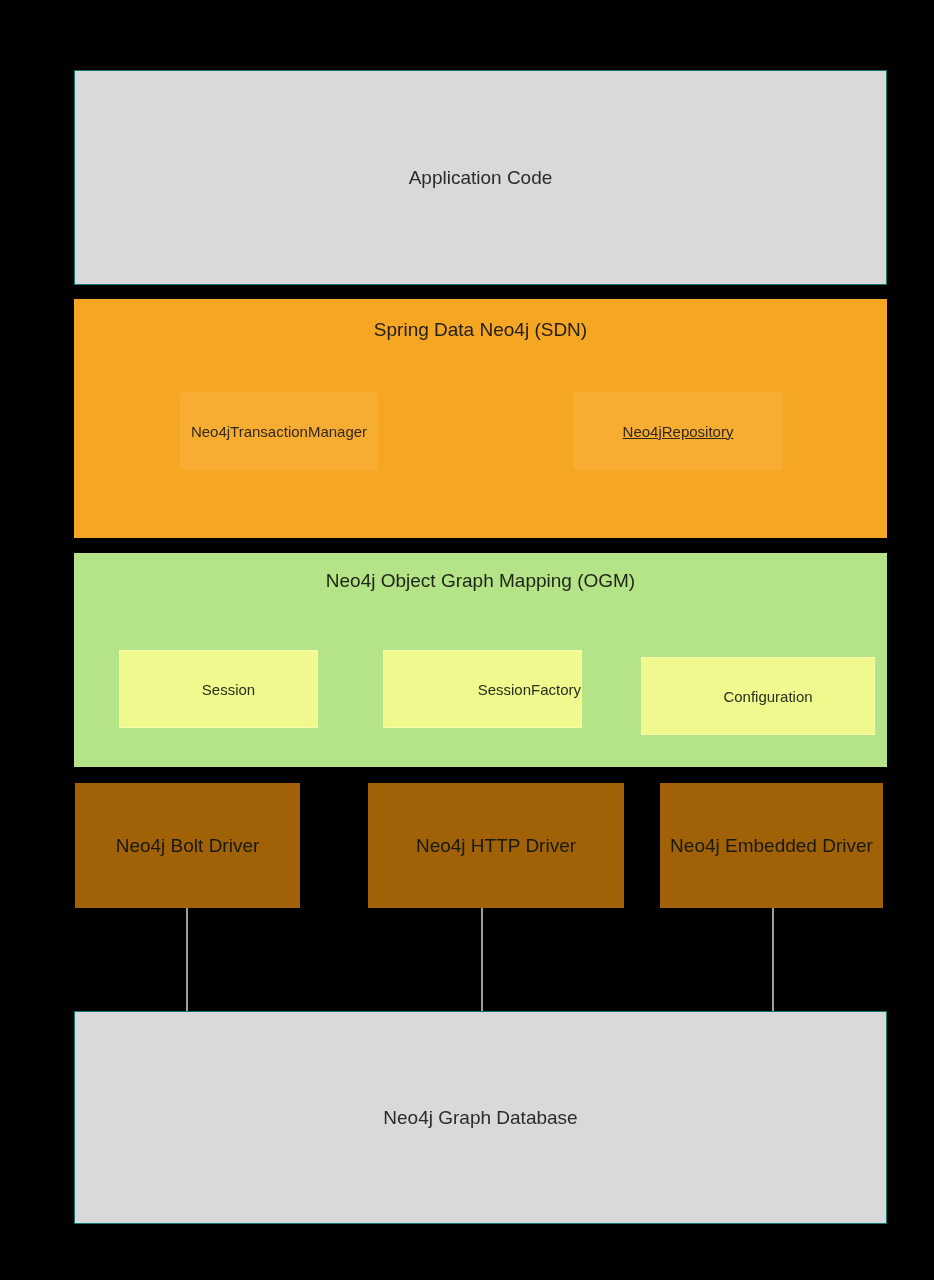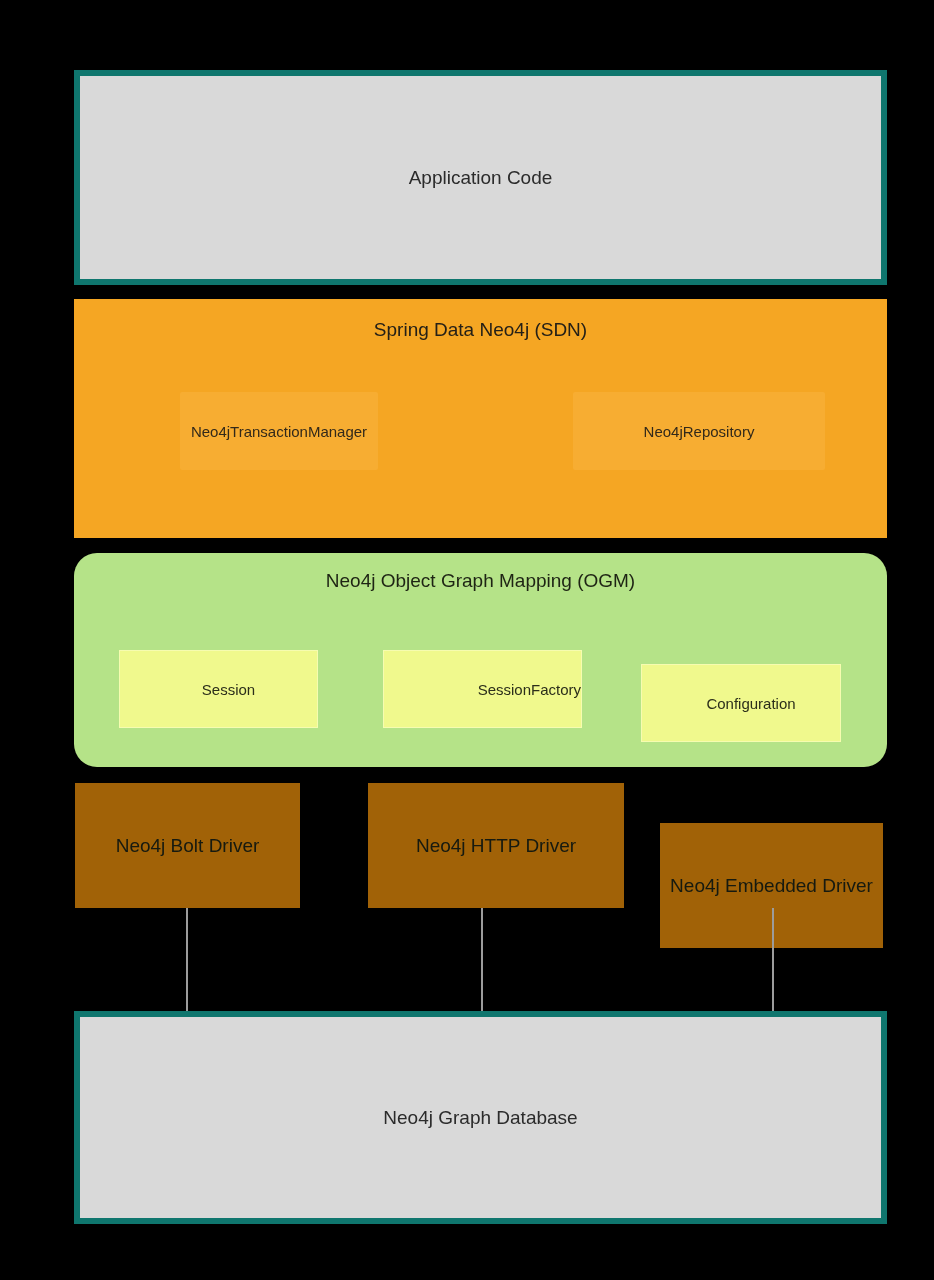--- a/index.html
+++ b/index.html
@@ -21,21 +21,21 @@
   }
   .center-label {
     display: flex;
     align-items: center;
     justify-content: center;
     text-align: center;
   }
   
   .gray-layer {
     background: #d9d9d9;
-    border: 6px solid #0f766e;
+    border: 1px solid #0f766e;
     color: #2b2b2b;
     font-size: 19px;
   }
   
   .sdn-layer {
     background: #f5a623;
     color: #252017;
   }
   .sdn-title {
     position: absolute;
@@ -93,45 +93,45 @@
 
   <div class="box center-label gray-layer" style="left:74px; top:70px; width:813px; height:215px;">
     <span>Application Code</span>
   </div>
 
   <div class="box sdn-layer" style="left:74px; top:299px; width:813px; height:239px;">
     <div class="sdn-title">Spring Data Neo4j (SDN)</div>
     <div class="box center-label sdn-component" style="left:106px; top:93px; width:198px; height:78px;">
       <span>Neo4jTransactionManager</span>
     </div>
-    <div class="box center-label sdn-component" style="left:499px; top:93px; width:252px; height:78px;">
+    <div class="box center-label sdn-component" style="left:499px; top:93px; width:210px; height:78px;text-decoration:underline;">
       <span>Neo4jRepository</span>
     </div>
   </div>
 
-  <div class="box ogm-layer" style="left:74px; top:553px; width:813px; height:214px;border-radius:23px;">
+  <div class="box ogm-layer" style="left:74px; top:553px; width:813px; height:214px;">
     <div class="ogm-title">Neo4j Object Graph Mapping (OGM)</div>
     <div class="box center-label ogm-component" style="left:45px; top:97px; width:199px; height:78px;">
       <span>Session</span>
     </div>
     <div class="box center-label ogm-component" style="left:309px; top:97px; width:199px; height:78px;justify-content:flex-end;">
       <span>SessionFactory</span>
     </div>
-    <div class="box center-label ogm-component" style="left:567px; top:111px; width:200px; height:78px;">
+    <div class="box center-label ogm-component" style="left:567px; top:104px; width:234px; height:78px;">
       <span>Configuration</span>
     </div>
   </div>
 
   <div class="box center-label driver-box" style="left:75px; top:783px; width:225px; height:125px;">
     <span>Neo4j Bolt Driver</span>
   </div>
   <div class="box center-label driver-box" style="left:368px; top:783px; width:256px; height:125px;">
     <span>Neo4j HTTP Driver</span>
   </div>
-  <div class="box center-label driver-box" style="left:660px; top:783px; width:223px; height:125px;margin-top:40px;">
+  <div class="box center-label driver-box" style="left:660px; top:783px; width:223px; height:125px;">
     <span>Neo4j Embedded Driver</span>
   </div>
 
   <div class="connector" style="left:186px; top:908px; height:103px;"></div>
   <div class="connector" style="left:481px; top:908px; height:103px;"></div>
   <div class="connector" style="left:772px; top:908px; height:103px;"></div>
 
   <div class="box center-label gray-layer" style="left:74px; top:1011px; width:813px; height:213px;">
     <span>Neo4j Graph Database</span>
   </div>

